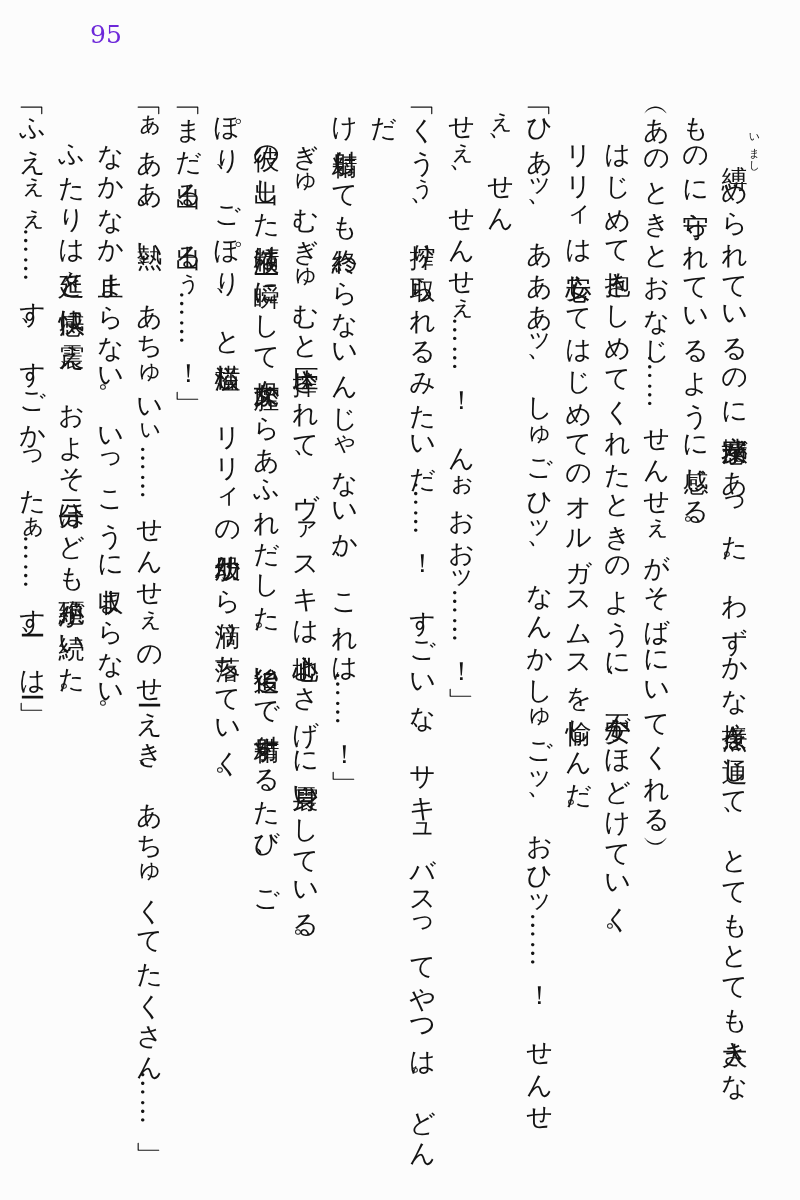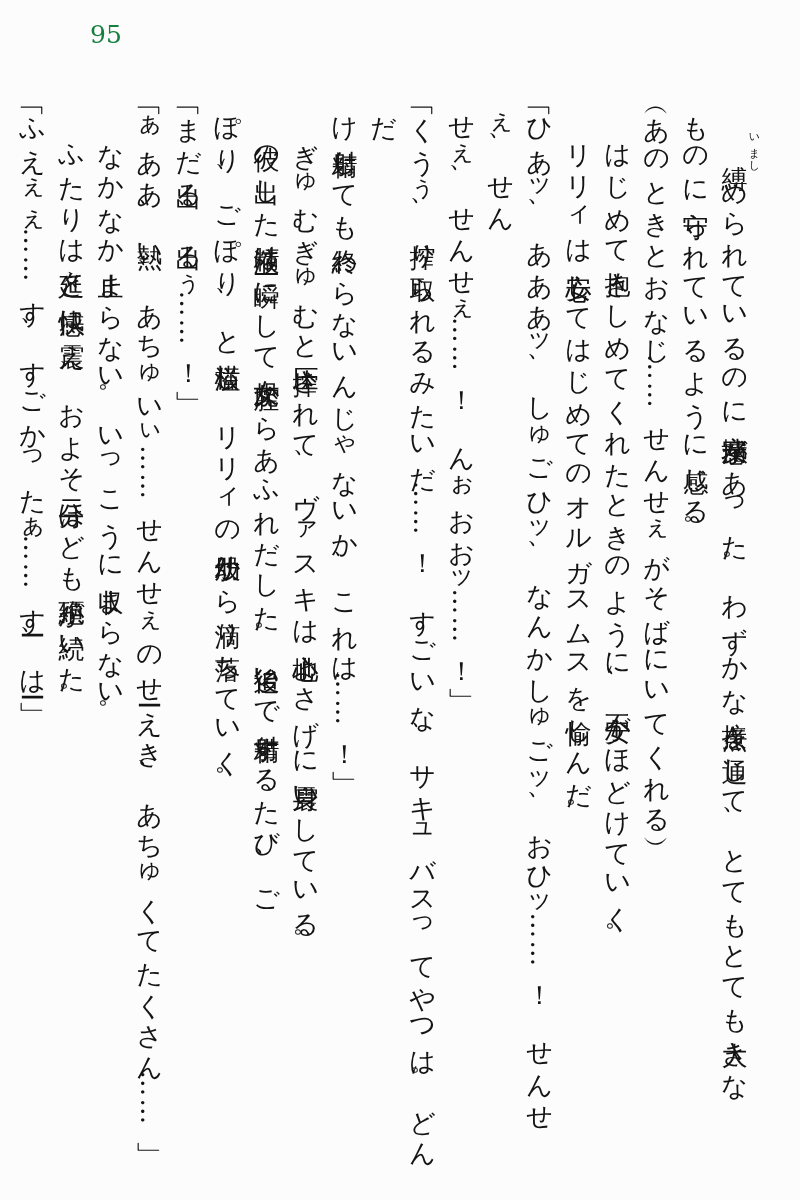--- a/index.html
+++ b/index.html
@@ -16,21 +16,21 @@
   }
   .page {
     position: absolute;
     inset: 0;
   }
   .page-number {
     position: absolute;
     top: 20px;
     left: 90px;
     font-size: 25px;
-    color: #15803d;
+    color: #6d28d9;
     font-family: "DejaVu Serif", "Liberation Serif", serif;
   }
   .text-block {
     position: absolute;
     top: 98px;
     right: 40px;
     height: 1068px;
     writing-mode: vertical-rl;
     text-orientation: mixed;
     font-size: 26px;

